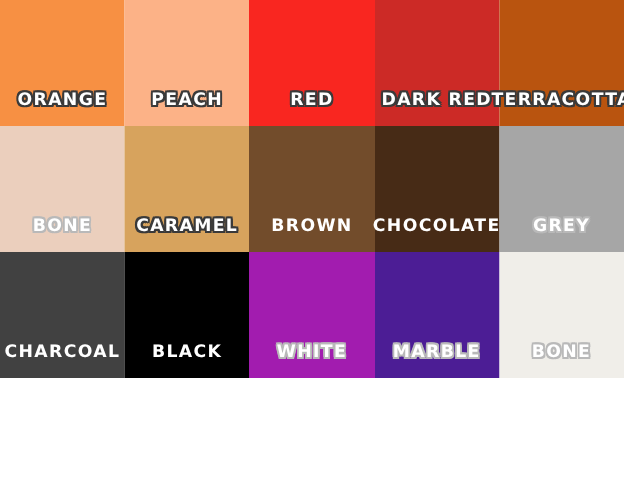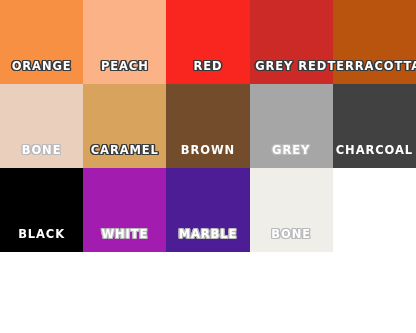--- a/index.html
+++ b/index.html
@@ -95,39 +95,42 @@
 
     <div class="swatch" style="background-color: rgb(252, 178, 135);">
       <span class="swatch-label dark-outline" style="color: rgb(255, 255, 255);">PEACH</span>
     </div>
 
     <div class="swatch" style="background-color: rgb(249, 38, 32);">
       <span class="swatch-label dark-outline" style="color: rgb(255, 255, 255);">RED</span>
     </div>
 
     <div class="swatch" style="background-color: rgb(204, 42, 38);">
-      <span class="swatch-label dark-outline" style="color: rgb(255, 255, 255);">GREY RED</span>
+      <span class="swatch-label dark-outline" style="color: rgb(255, 255, 255);">DARK RED</span>
     </div>
 
     <div class="swatch" style="background-color: rgb(185, 84, 15);">
       <span class="swatch-label dark-outline" style="color: rgb(255, 255, 255);">TERRACOTTA</span>
     </div>
 
     <div class="swatch" style="background-color: rgb(235, 207, 189);">
       <span class="swatch-label light-outline" style="color: rgb(255, 255, 255);">BONE</span>
     </div>
 
     <div class="swatch" style="background-color: rgb(215, 163, 93);">
       <span class="swatch-label dark-outline" style="color: rgb(255, 255, 255);">CARAMEL</span>
     </div>
 
     <div class="swatch" style="background-color: rgb(114, 76, 43);">
       <span class="swatch-label no-outline" style="color: rgb(255, 255, 255);">BROWN</span>
     </div>
 
+    <div class="swatch" style="background-color: rgb(71, 43, 22);">
+      <span class="swatch-label no-outline" style="color: rgb(255, 255, 255);">CHOCOLATE</span>
+    </div>
 
     <div class="swatch" style="background-color: rgb(166, 166, 166);">
       <span class="swatch-label light-outline" style="color: rgb(255, 255, 255);">GREY</span>
     </div>
 
     <div class="swatch" style="background-color: rgb(65, 65, 65);">
       <span class="swatch-label no-outline" style="color: rgb(255, 255, 255);">CHARCOAL</span>
     </div>
 
     <div class="swatch" style="background-color: rgb(0, 0, 0);">

